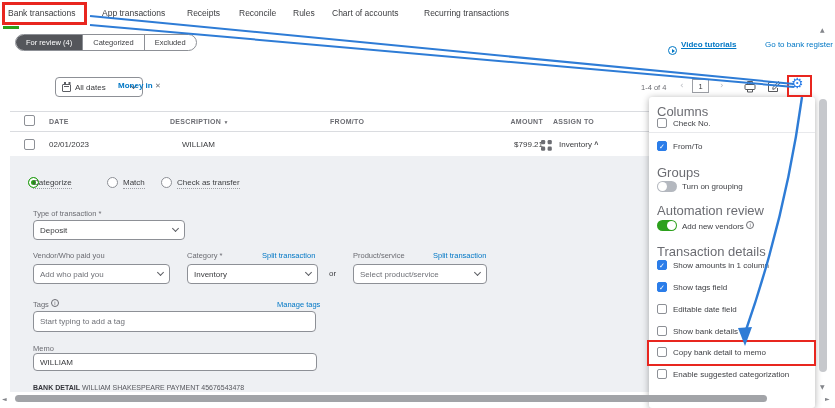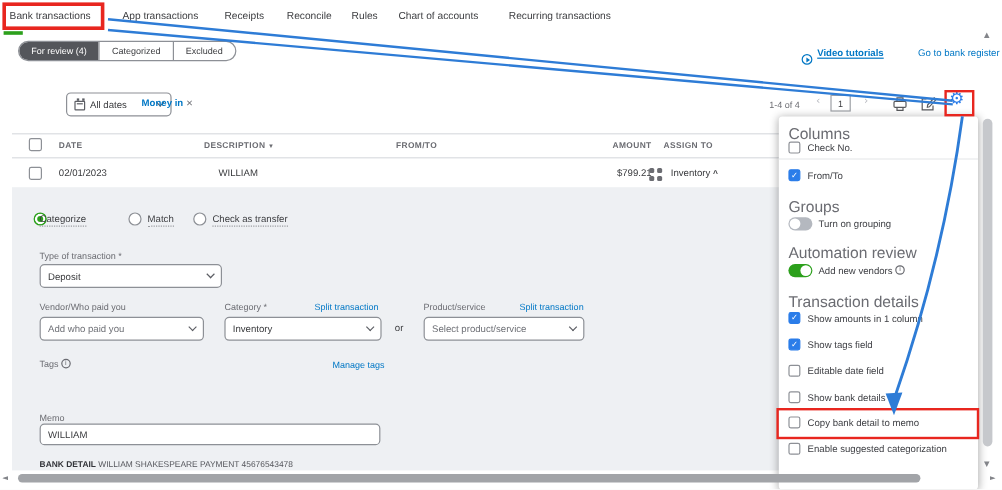--- a/index.html
+++ b/index.html
@@ -192,20 +192,23 @@
     <span class="chev"></span>
   </div>
   <span class="abs" style="left:329px; top:269px; font-size:8px; color:#3c3d40;">or</span>
   <div class="field" style="left:353px; top:264px; width:134px; height:20px;">
     <span class="grow ph">Select product/service</span>
     <span class="chev"></span>
   </div>
 
   <span class="flabel" style="left:33px; top:299px;"><span>Tags</span> <span class="info"></span></span>
   <span class="slink" style="left:277px; top:300px;">Manage tags</span>
+  <div class="field" style="left:33px; top:311px; width:283px; height:21px;">
+    <input class="bare" placeholder="Start typing to add a tag" style="">
+  </div>
 
   <span class="flabel" style="left:33px; top:344px;">Memo</span>
   <div class="field" style="left:33px; top:353px; width:284px; height:18px;">
     <input class="bare" value="WILLIAM" style="">
   </div>
 
   <span class="abs" style="left:33px; top:384px; font-size:7px; color:#55565c;">
     <b style="color:#33343a;">BANK DETAIL</b>
     <span>WILLIAM SHAKESPEARE PAYMENT 45676543478</span>
   </span>

